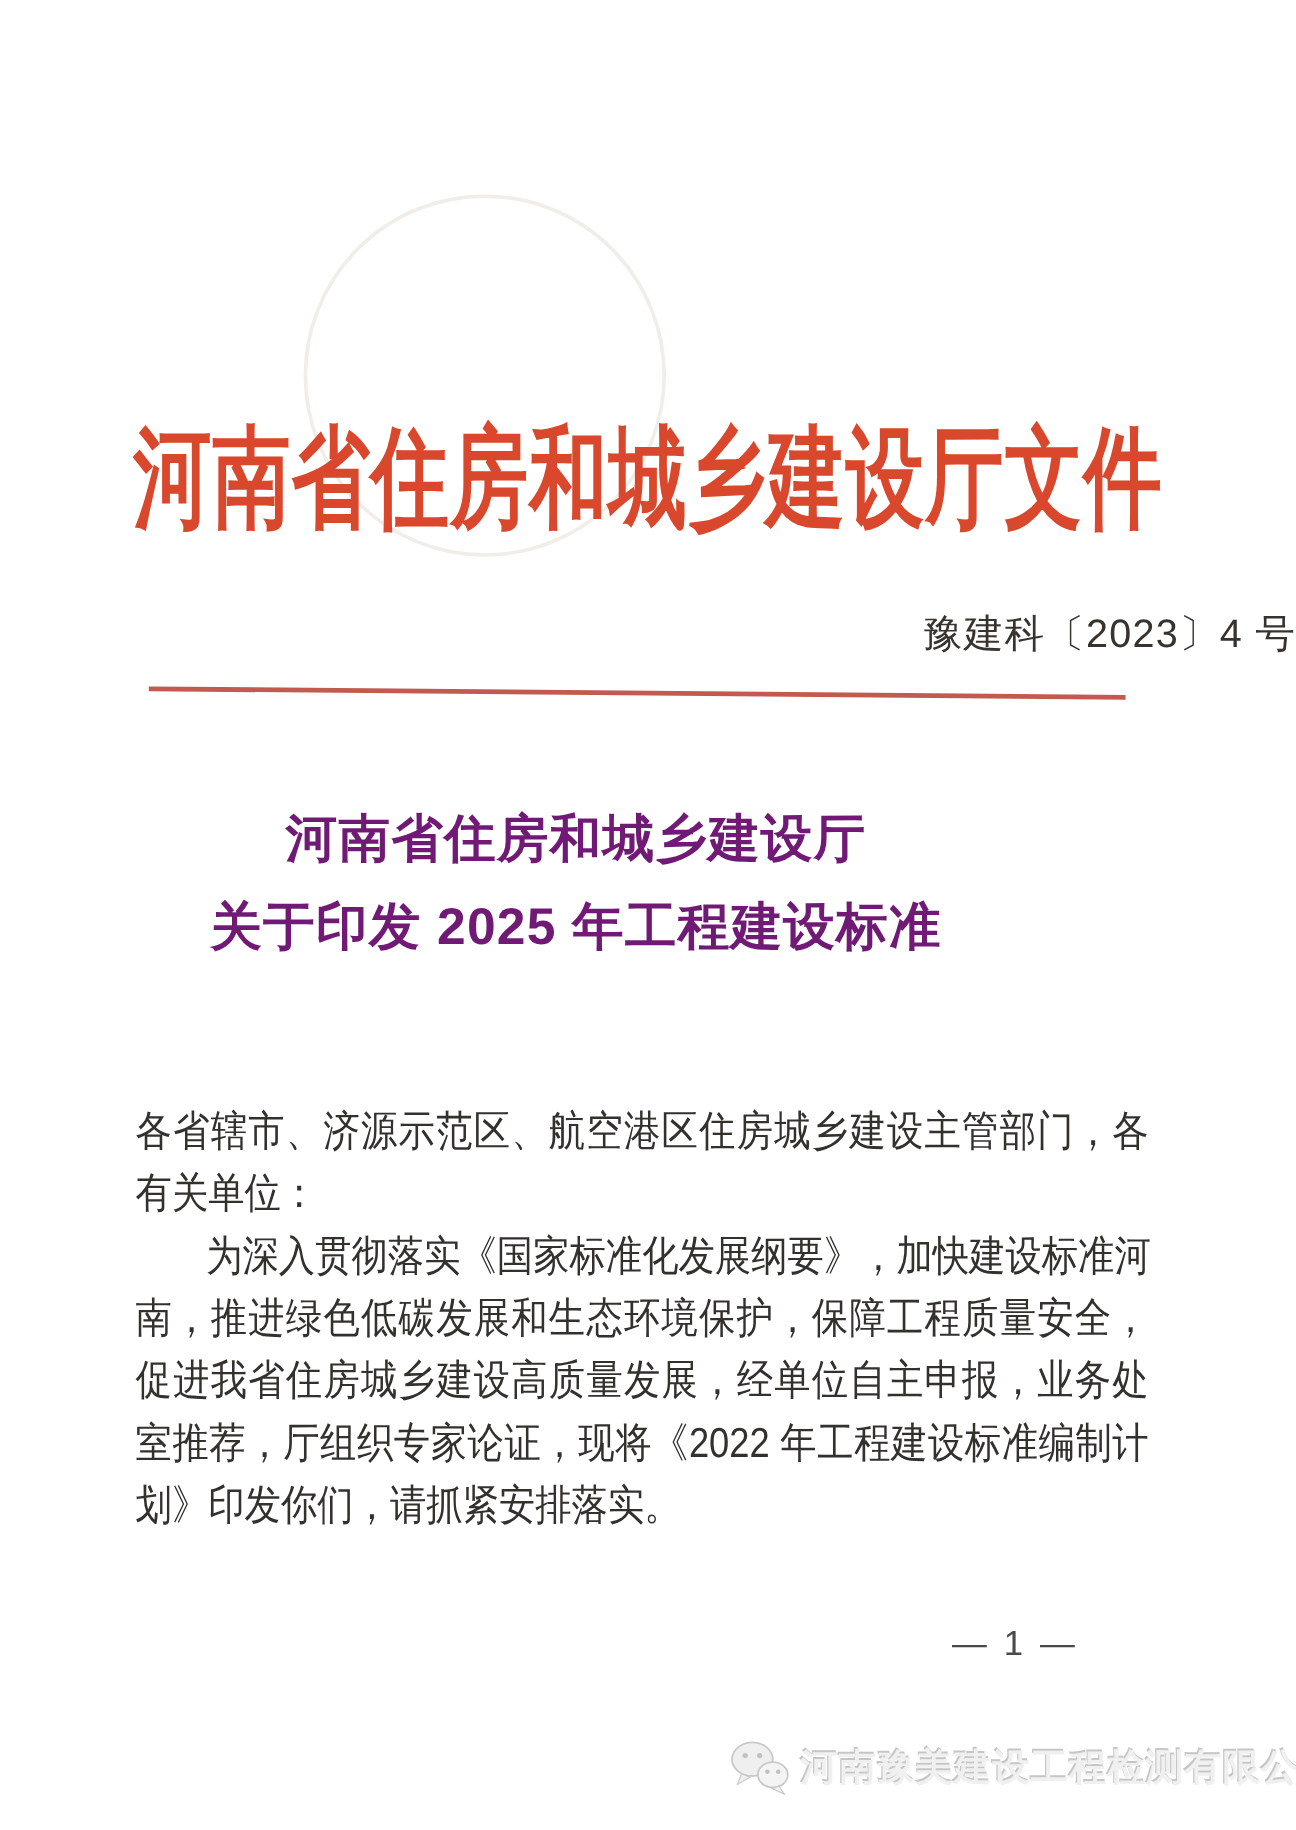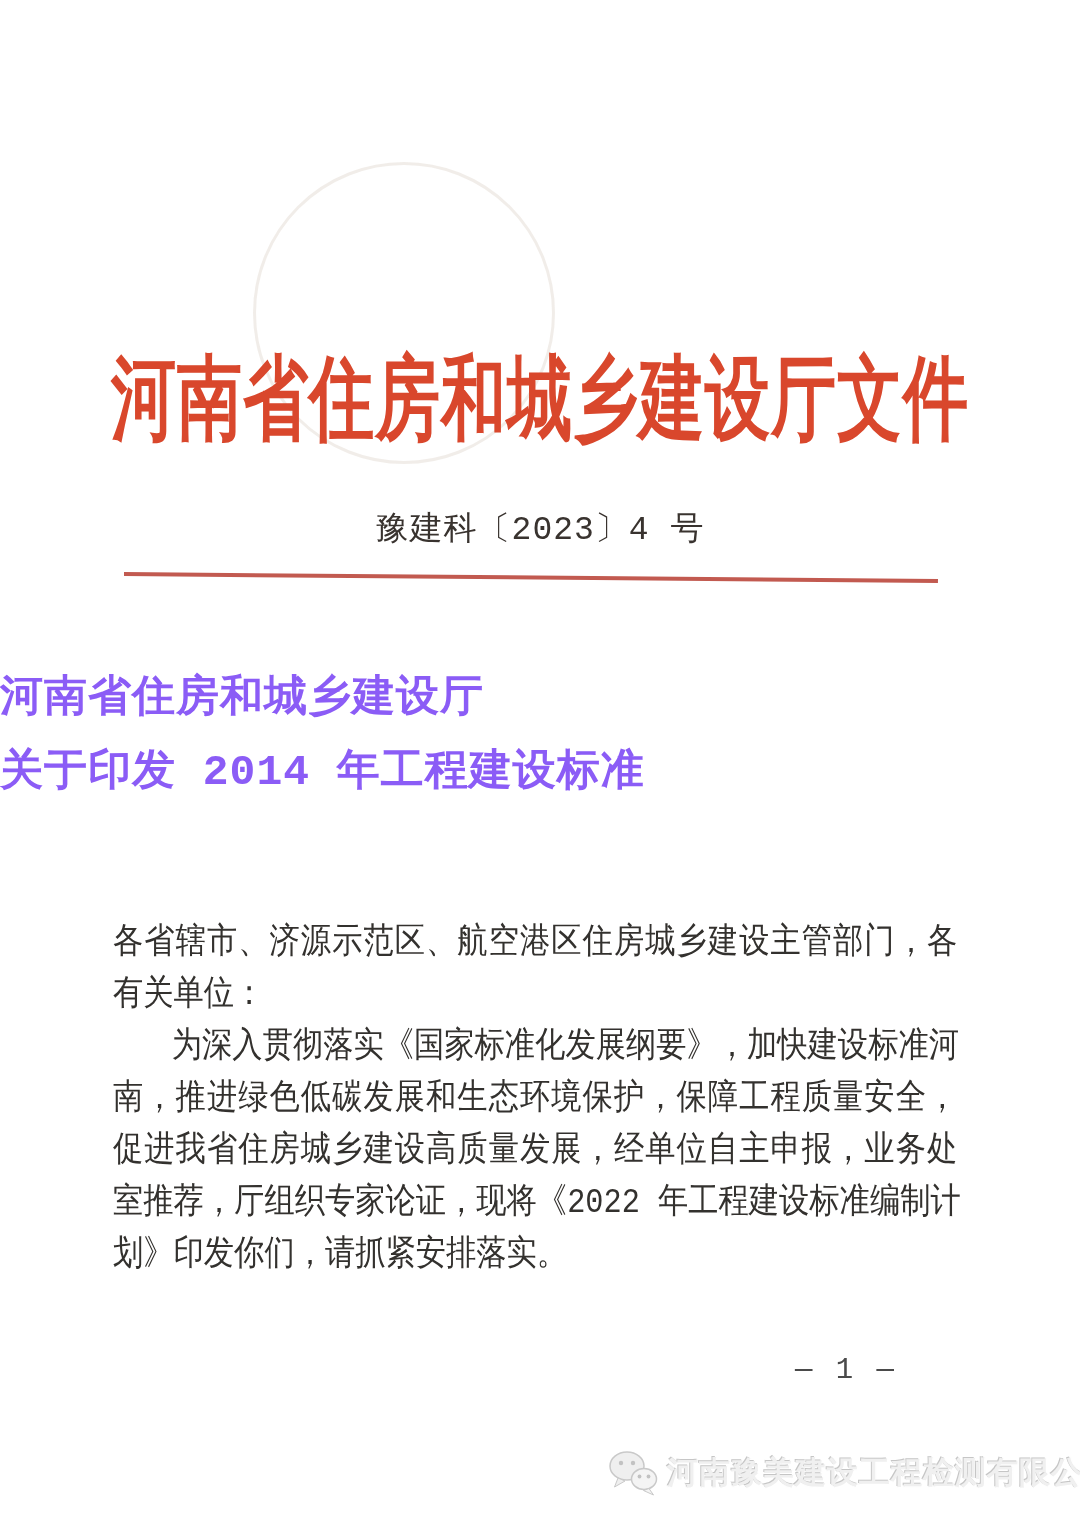--- a/index.html
+++ b/index.html
@@ -7,51 +7,51 @@
     --masthead-red:#d9472c;
     --divider-red:#c25a50;
     --text-dark:#33312e;
   }
   html,body{margin:0;padding:0;background:#ffffff;}
   .page{
     position:relative;
     width:1080px;height:1525px;
     background:#ffffff;
     overflow:hidden;
-    font-family:Liberation Mono, monospace;
+    font-family:Liberation Sans, sans-serif;
   }
   
   .stamp-bleed{
     position:absolute;left:253px;top:162px;
     width:296px;height:296px;border-radius:50%;
     border:3px solid rgba(214,204,193,0.35);
   }
   .masthead{
     position:absolute;top:336px;left:0;width:1080px;margin:0;
     text-align:center;white-space:nowrap;
     font-size:65px;font-weight:900;letter-spacing:1px;
     color:var(--masthead-red);
     transform:scaleY(1.42);transform-origin:center top;
   }
   .doc-number{
     position:absolute;top:506px;left:0;width:1080px;
-    text-align:center;font-size:33px;letter-spacing:1px;
+    text-align:right;font-size:33px;letter-spacing:1px;
     color:#39332f;
   }
   .divider{
     position:absolute;left:124px;top:572px;
     width:814px;height:4px;
     background:var(--divider-red);
     transform:rotate(0.5deg);transform-origin:left center;
   }
   .heading{
     position:absolute;top:662px;left:0;width:960px;
-    font-weight:700;
+    text-align:center;font-weight:700;
     font-size:43px;line-height:74px;
-    color:#8b5cf6;letter-spacing:1px;
+    color:#701a75;letter-spacing:1px;
   }
   .body-text{
     position:absolute;left:113px;top:917px;
     width:976px;
     transform:scaleX(0.865);transform-origin:left top;
     font-size:35px;line-height:52px;
     color:var(--text-dark);
   }
   .para .line{
     text-align:justify;
@@ -89,21 +89,21 @@
   <div class="stamp-bleed"></div>
 
   <h1 class="masthead">河南省住房和城乡建设厅文件</h1>
 
   <div class="doc-number">豫建科〔2023〕4 号</div>
 
   <div class="divider"></div>
 
   <div class="heading">
     <div>河南省住房和城乡建设厅</div>
-    <div>关于印发 2014 年工程建设标准</div>
+    <div>关于印发 2025 年工程建设标准</div>
   </div>
 
   <div class="body-text">
     <div class="para">
         <div class="line">各省辖市、济源示范区、航空港区住房城乡建设主管部门，各</div>
         <div class="line">有关单位：</div>
       </div>
     <div class="para indent-first">
         <div class="line">为深入贯彻落实《国家标准化发展纲要》，加快建设标准河</div>
         <div class="line">南，推进绿色低碳发展和生态环境保护，保障工程质量安全，</div>

